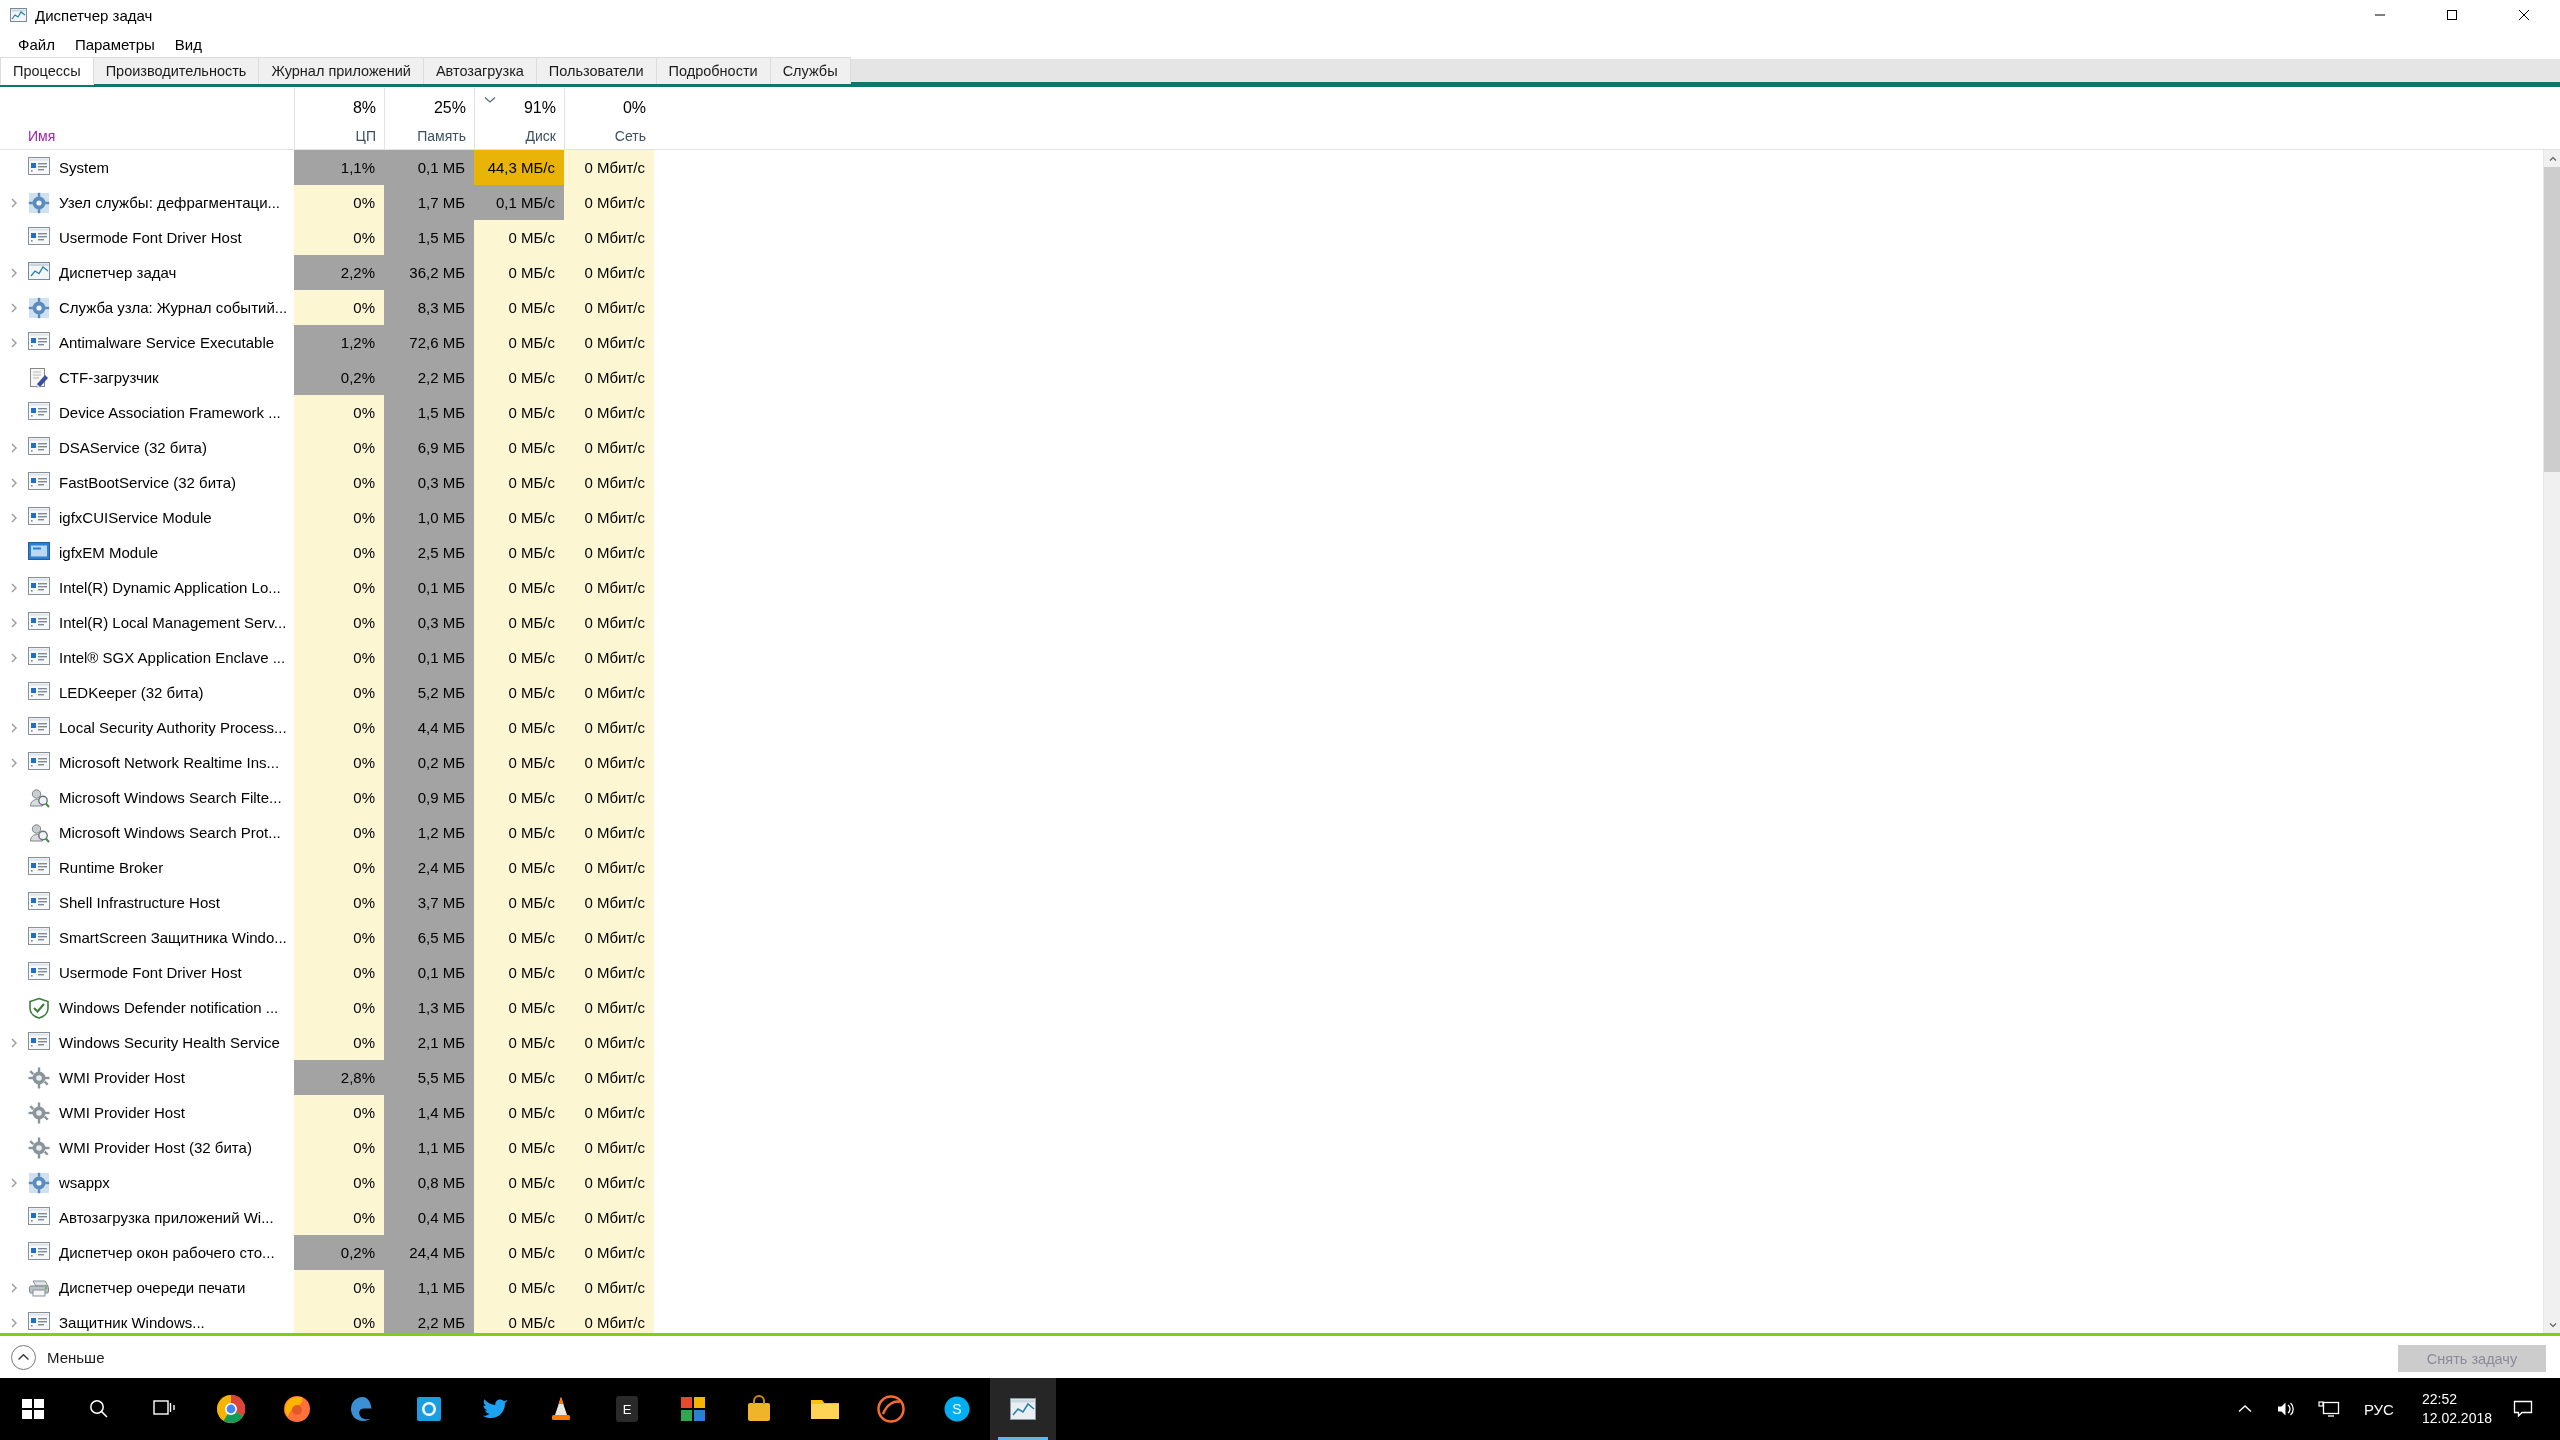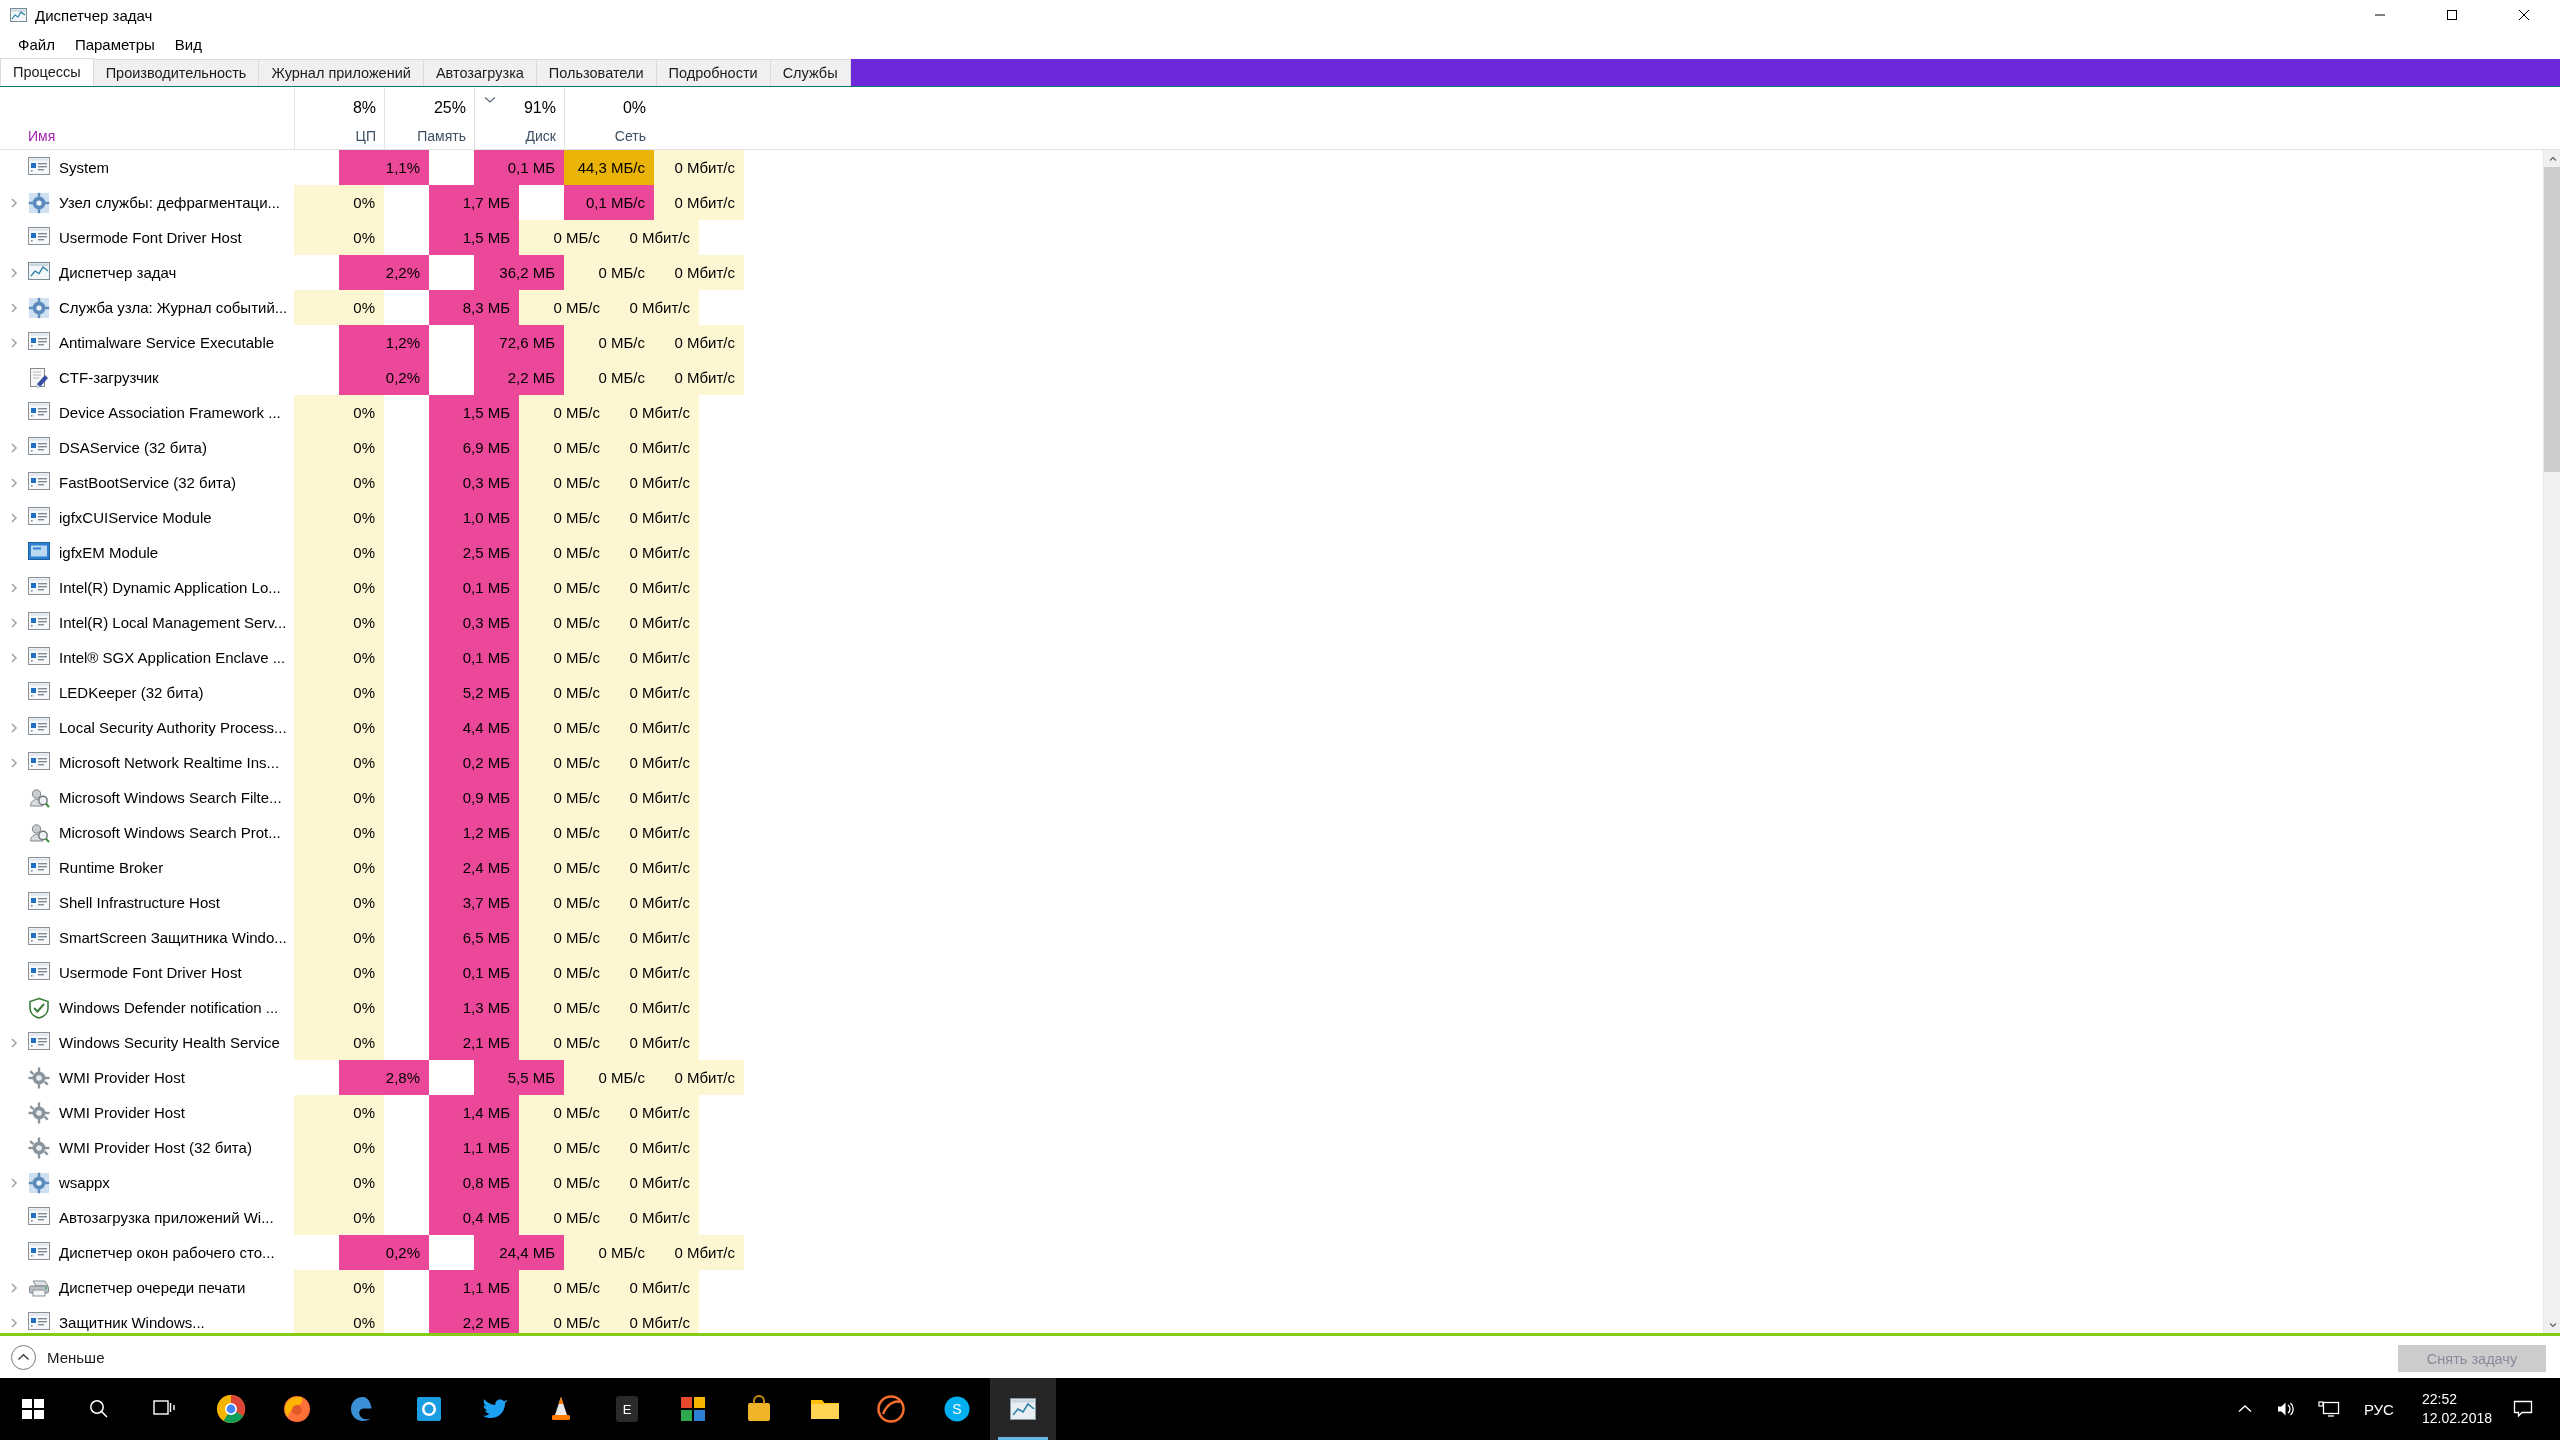--- a/index.html
+++ b/index.html
@@ -34,22 +34,22 @@
     position:absolute; left:0; top:30px; width:2560px; height:29px;
     background:#ffffff; display:flex; align-items:center; padding-left:8px;
   }
   .menu-item {
     font-size:15px; color:#000; padding:3px 10px; line-height:1; white-space:nowrap;
   }
 
   
   .tabstrip {
     position:absolute; left:0; top:59px; width:2560px; height:28px;
-    background:#6d28d9; display:flex; align-items:flex-end;
-    border-bottom:1px solid #0f766e;
+    background:#e5e5e5; display:flex; align-items:center;
+    border-bottom:5px solid #0f766e;
   }
   .tab {
     font-size:14.5px; color:#1b1b1b; height:27px;
     display:flex; align-items:center; padding:0 12px;
     background:#f0f0f0; border:1px solid #dcdcdc; border-bottom:none;
     margin-right:-1px; white-space:nowrap;
   }
   .tab.active { background:#ffffff; border-bottom:1px solid #ffffff; height:28px; }
 
   
@@ -89,21 +89,21 @@
     width:28px; min-width:28px; display:flex; align-items:center; justify-content:center;
   }
   .twisty svg { display:block; }
   .picon { width:22px; min-width:22px; height:22px; position:relative; margin-right:9px; }
   .pname { font-size:15px; color:#000; overflow:hidden; text-overflow:ellipsis; white-space:nowrap; }
   .cell {
     width:90px; display:flex; align-items:center; justify-content:flex-end;
     padding-right:9px; font-size:15px; color:#000; white-space:nowrap;
   }
   .h1 { background:#fdf6d3; }
-  .h2 { background:#ec4899;margin-left:45px; }
+  .h2 { background:#a3a3a3; }
   .h4 { background:#eab308; }
 
   
   .vscroll {
     position:absolute; right:0; top:150px; width:17px; height:1183px;
     background:#f0f0f0; border-left:1px solid #e8e8e8;
   }
   .vs-arrow { width:17px; height:17px; display:flex; align-items:center; justify-content:center; }
   .vs-thumb {
     position:absolute; left:0; top:17px; width:17px; height:305px; background:#cdcdcd;

